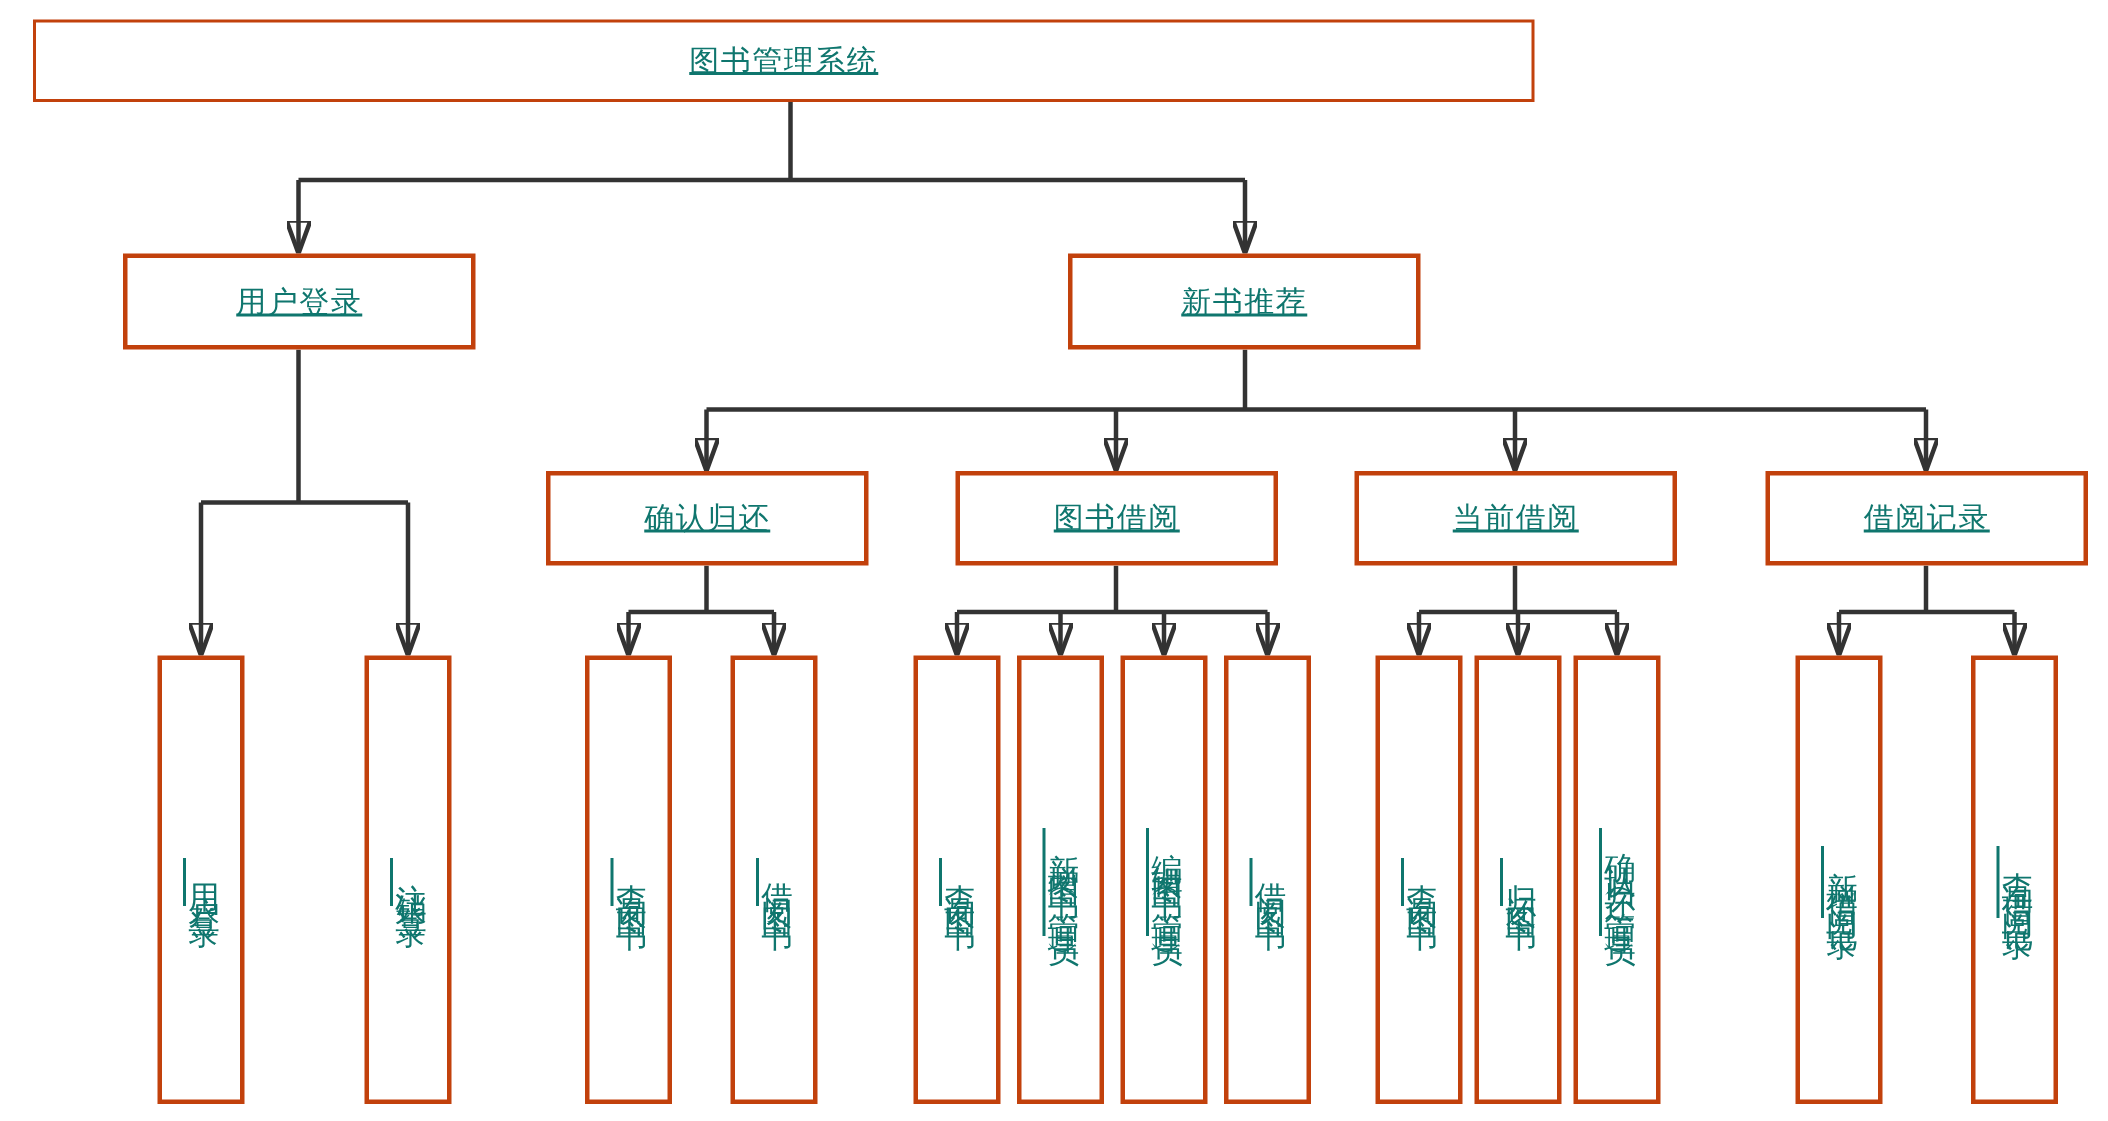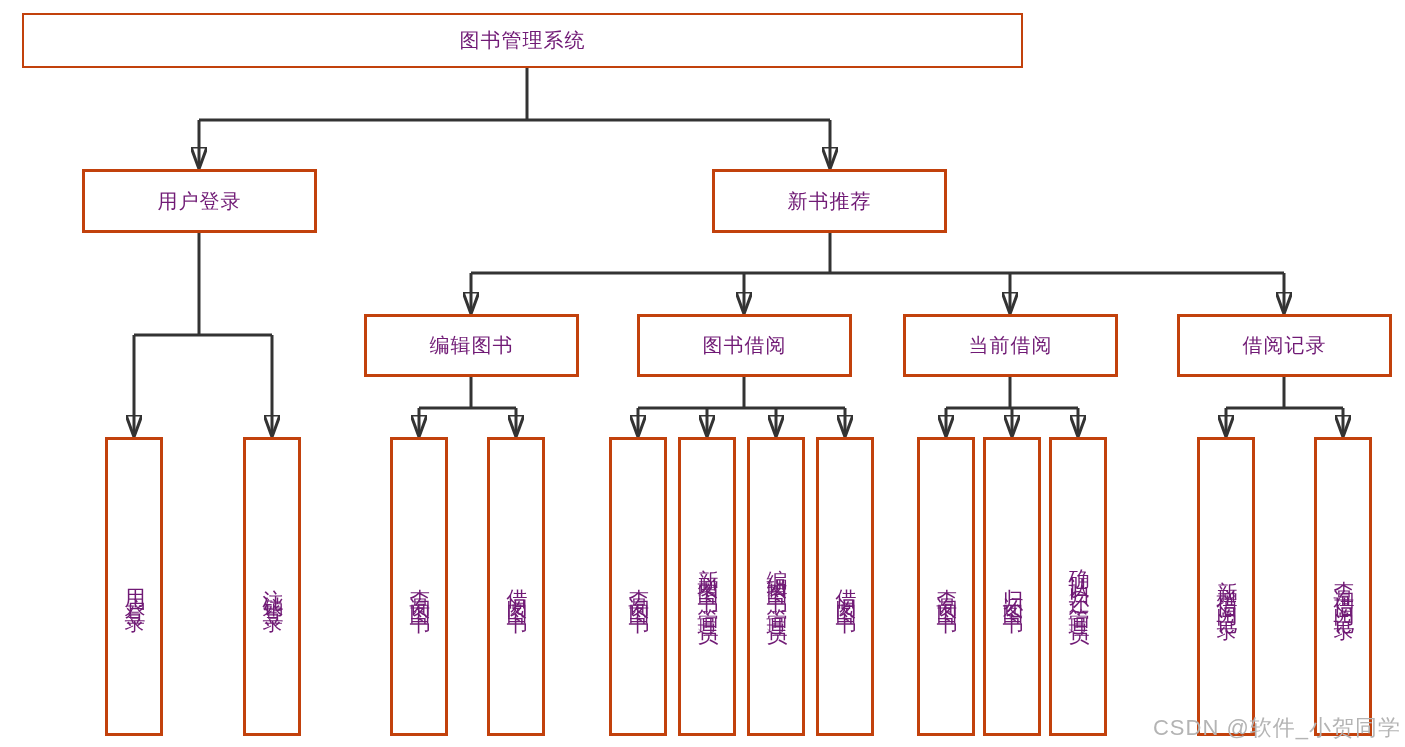--- a/index.html
+++ b/index.html
@@ -15,21 +15,22 @@
     position: absolute;
     left: 0; top: 0;
     width: 1405px; height: 747px;
   }
   #connectors path { stroke: #333333; stroke-width: 3; fill: none; }
   .box {
     position: absolute;
     box-sizing: border-box;
     background: #ffffff;
     border: 3px solid #c2410c;
-    color: #701a75;
+    color: #0f766e;
+    text-decoration: underline;
   }
   .h {
     display: flex;
     align-items: center;
     justify-content: center;
     font-size: 20px;
     letter-spacing: 1px;
   }
   .root { border-width: 2px; }
   .v {
@@ -103,21 +104,21 @@
     <path d="M1226,408 H1343"></path>
     <path d="M1226,408 V436" marker-end="url(#arrow)"></path>
     <path d="M1343,408 V436" marker-end="url(#arrow)"></path>
   </svg>
 
   <div class="box h root" style="left:22px; top:13px; width:1001px; height:55px;">图书管理系统</div>
 
   <div class="box h" style="left:82px; top:169px; width:235px; height:64px;">用户登录</div>
   <div class="box h" style="left:712px; top:169px; width:235px; height:64px;">新书推荐</div>
 
-  <div class="box h" style="left:364px; top:314px; width:215px; height:63px;">编辑图书</div>
+  <div class="box h" style="left:364px; top:314px; width:215px; height:63px;">确认归还</div>
   <div class="box h" style="left:903px; top:314px; width:215px; height:63px;">当前借阅</div>
   <div class="box h" style="left:637px; top:314px; width:215px; height:63px;">图书借阅</div>
   <div class="box h" style="left:1177px; top:314px; width:215px; height:63px;">借阅记录</div>
 
   <div class="box v leaf" style="left:105px;">用户登录</div>
   <div class="box v leaf" style="left:243px;">注销登录</div>
 
   <div class="box v leaf" style="left:390px;">查询图书</div>
   <div class="box v leaf" style="left:487px;">借阅图书</div>
 
@@ -126,14 +127,13 @@
   <div class="box v leaf" style="left:747px;">编辑图书（管理员）</div>
   <div class="box v leaf" style="left:816px;">借阅图书</div>
 
   <div class="box v leaf" style="left:917px;">查询图书</div>
   <div class="box v leaf" style="left:983px;">归还图书</div>
   <div class="box v leaf" style="left:1049px;">确认归还（管理员）</div>
 
   <div class="box v leaf" style="left:1197px;">新增借阅记录</div>
   <div class="box v leaf" style="left:1314px;">查询借阅记录</div>
 
-  <div id="watermark">CSDN @软件_小贺同学</div>
 </div>
 
 </body></html>

